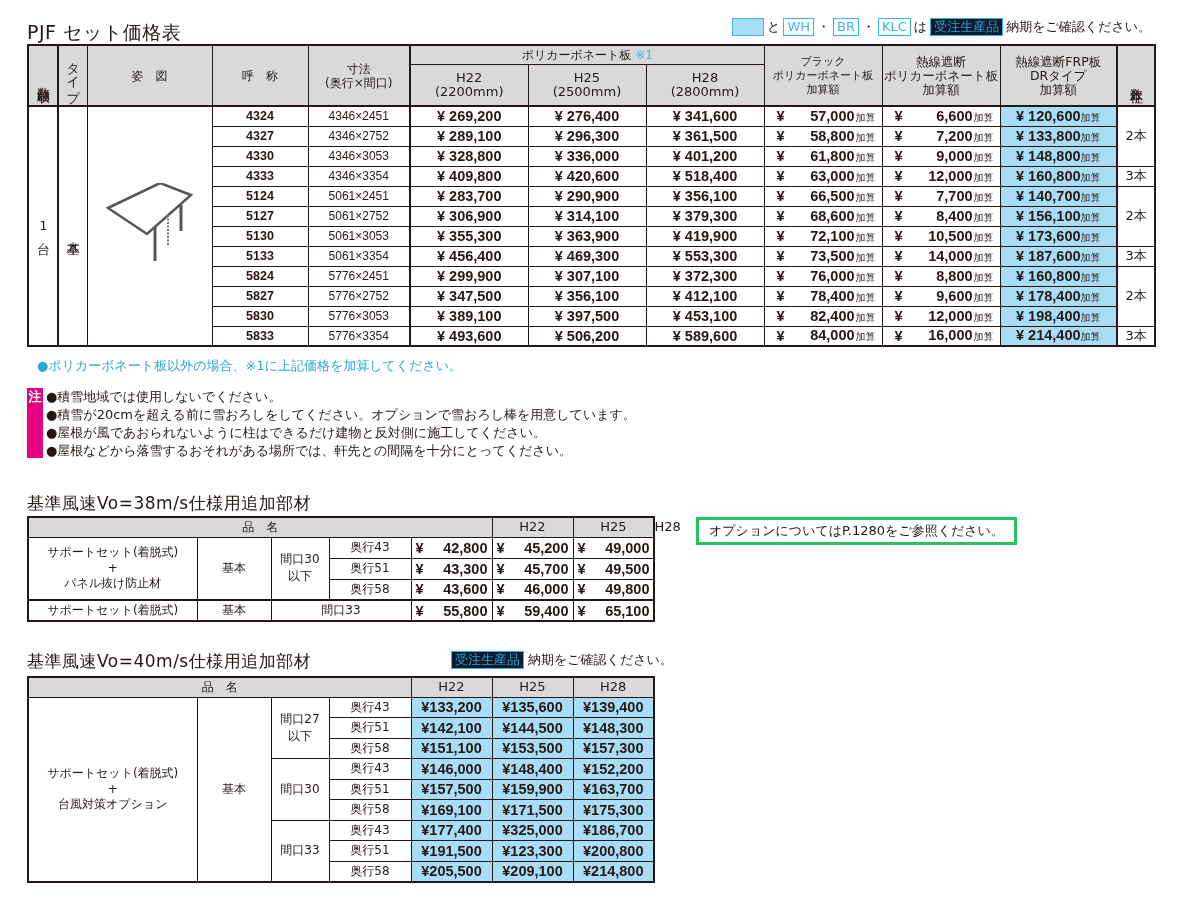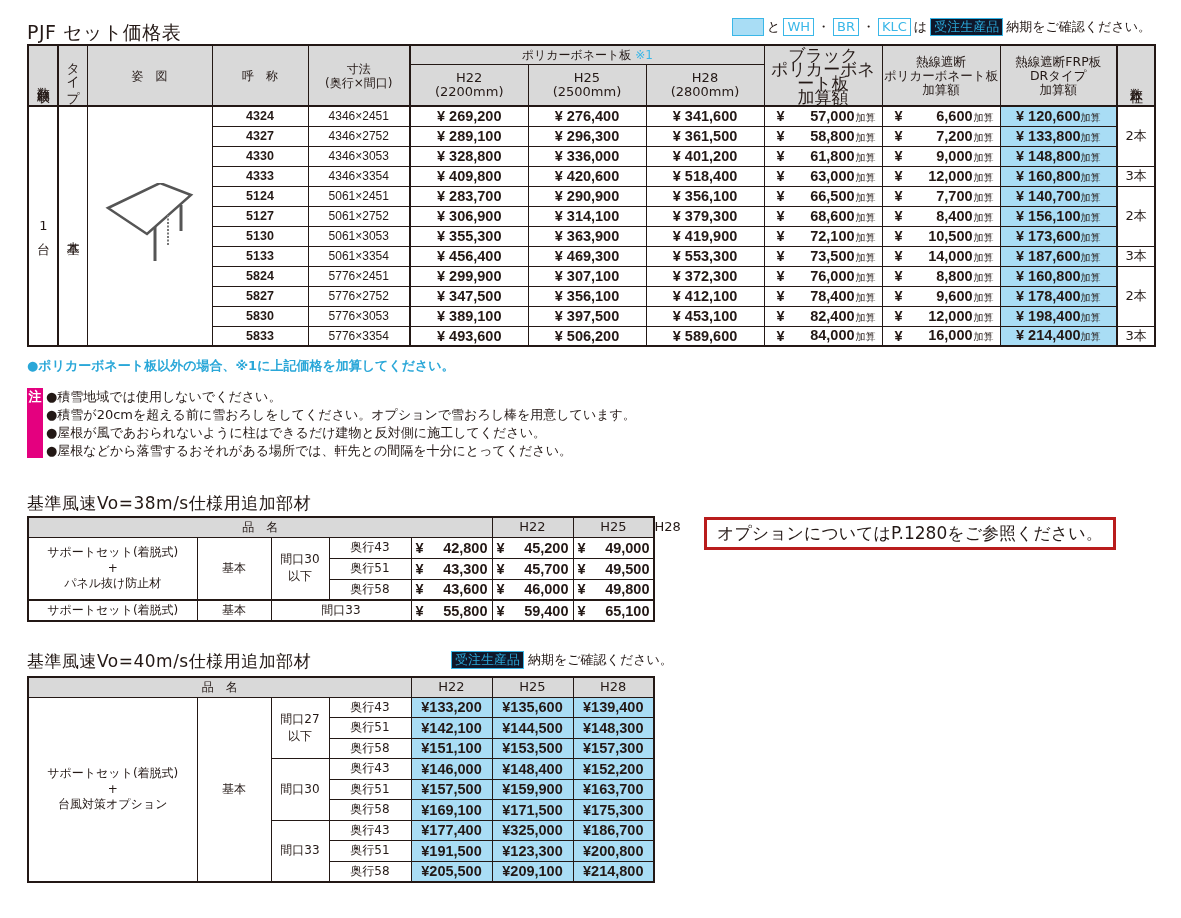--- a/index.html
+++ b/index.html
@@ -21,21 +21,21 @@
   .dim { font-size:12px; font-family:"Liberation Sans", sans-serif; }
   .blue { background:#a9ddf5; }
   .add { display:flex; justify-content:space-between; align-items:center; padding:0 6px 0 12px; }
   .add .kasan { font-size:10px; font-weight:normal; margin-left:1px; }
   .vert { writing-mode:vertical-rl; text-orientation:upright; font-size:13px; letter-spacing:-1px; margin:auto; }
   .note-blue { color:#2aa7d8; font-size:13px; }
   .notes { font-size:13px; line-height:18px; }
   .chu { background:#e4007f; color:#fff; font-weight:bold; font-size:13px; width:16px; text-align:center; }
   .sm { font-size:12px; }
   .yen { display:flex; justify-content:space-between; padding:0 4px; }
-  .infobox { border:3px solid #b91c1c; font-size:17px; padding:2px 10px;margin-left:8px; }
+  .infobox { border:3px solid #22c55e; font-size:13px; padding:2px 10px; }
 </style>
 </head>
 <body>
 
 <div class="abs title" style="left:27px;top:20px;">PJF セット価格表</div>
 
 <div class="abs legend">
   <span class="swatch"></span>
   <span>と</span>
   <span class="tag">WH</span>
@@ -67,21 +67,21 @@
       <tr style="height:19px">
     <th rowspan="2" style="border-right:2px solid #231815"><span class="vert">収納台数</span></th>
     <th rowspan="2"><span class="vert">タイプ</span></th>
     <th rowspan="2">姿　図</th>
     <th rowspan="2">呼　称</th>
     <th rowspan="2" style="border-right:2px solid #231815">
           <div>寸法</div>
           <div>(奥行×間口)</div>
         </th>
     <th colspan="3"><span>ポリカーボネート板</span> <span style="color:#3ab7e8">※1</span></th>
-    <th rowspan="2" style="font-size:17px">
+    <th rowspan="2" style="font-size:11px">
           <div>ブラック</div>
           <div>ポリカーボネート板</div>
           <div>加算額</div>
         </th>
     <th rowspan="2" style="font-size:12.5px">
           <div>熱線遮断</div>
           <div>ポリカーボネート板</div>
           <div>加算額</div>
         </th>
     <th rowspan="2" style="font-size:12.5px">
@@ -357,21 +357,21 @@
             <span>¥</span>
             <span><span>16,000</span><span class="kasan">加算</span></span>
           </div>
         </td>
         <td class="num blue"><span>¥ 214,400</span><span class="kasan" style="font-size:10px;font-weight:normal">加算</span></td>
         <td rowspan="1" style="border-left:2px solid #231815;font-size:13px">3本</td>
       </tr>
     </tbody>
 </table>
 
-<div class="abs note-blue" style="left:27px;top:357px;font-weight:bold;">●ポリカーボネート板以外の場合、※1に上記価格を加算してください。</div>
+<div class="abs note-blue" style="left:37px;top:357px;">●ポリカーボネート板以外の場合、※1に上記価格を加算してください。</div>
 
 <div class="abs" style="left:27px;top:388px;display:flex;">
   <div class="chu" style="height:70px;">注</div>
   <div class="notes" style="margin-left:3px;">
     <div>●積雪地域では使用しないでください。</div>
     <div>●積雪が20cmを超える前に雪おろしをしてください。オプションで雪おろし棒を用意しています。</div>
     <div>●屋根が風であおられないように柱はできるだけ建物と反対側に施工してください。</div>
     <div>●屋根などから落雪するおそれがある場所では、軒先との間隔を十分にとってください。</div>
   </div>
 </div>

